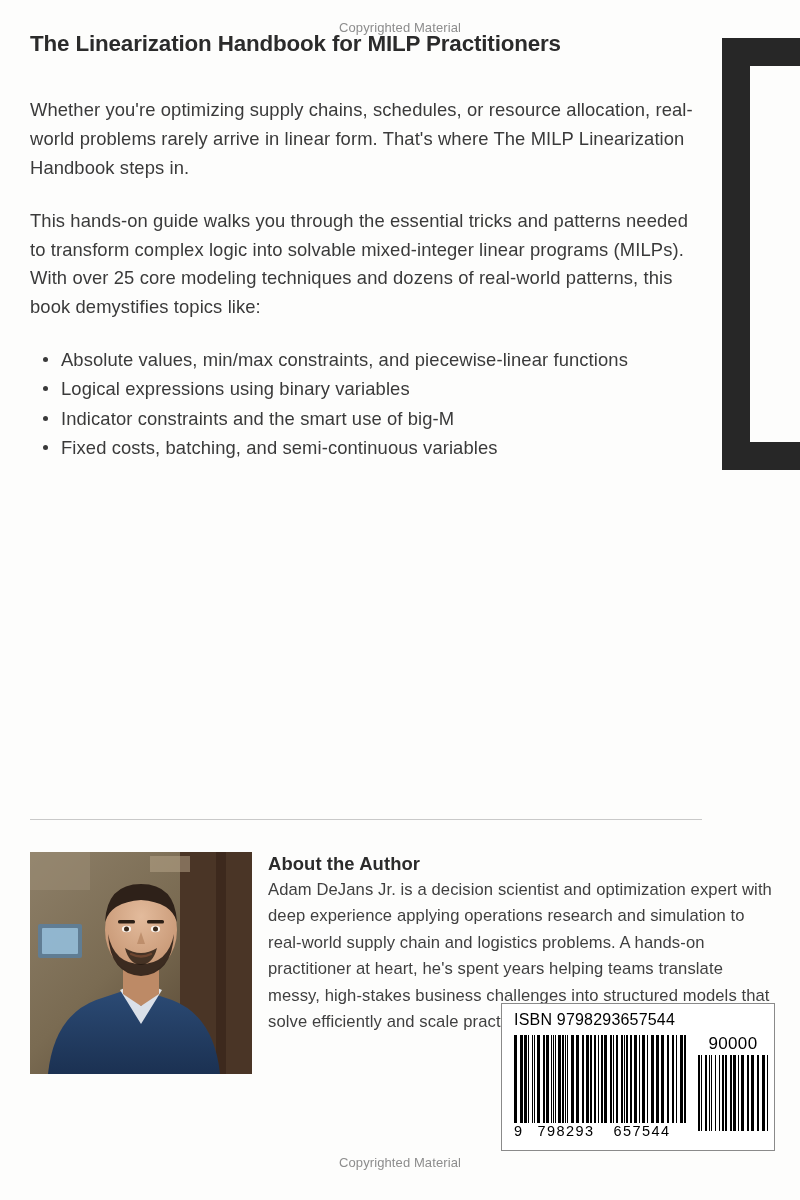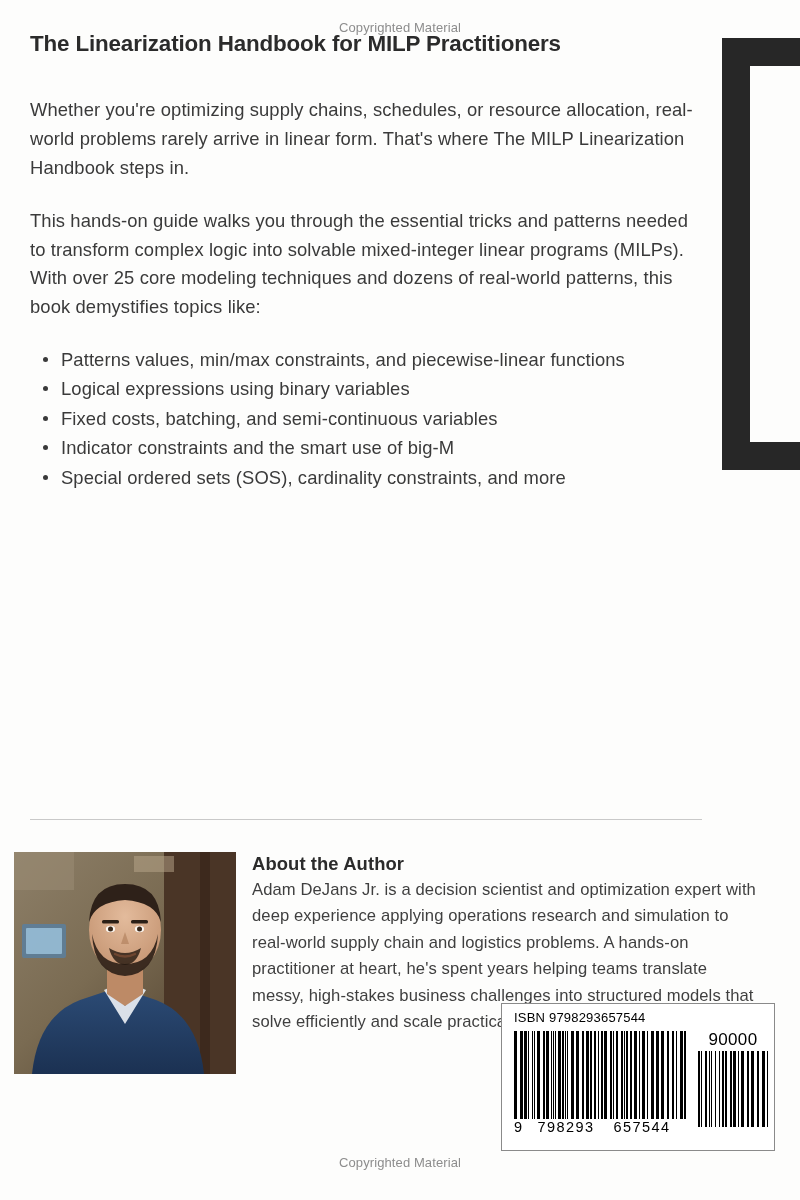--- a/index.html
+++ b/index.html
@@ -128,21 +128,21 @@
     left: 30px;
     top: 819px;
     width: 672px;
     height: 1px;
     background: #c9c9c9;
   }
 
   
   .author-section {
     position: absolute;
-    left: 14px;
+    left: 30px;
     top: 852px;
     width: 745px;
   }
 
   .author-photo {
     float: left;
     width: 222px;
     height: 222px;
     margin-right: 16px;
     position: relative;
@@ -172,21 +172,21 @@
     position: absolute;
     left: 501px;
     top: 1003px;
     width: 274px;
     height: 148px;
     background: #ffffff;
     border: 1px solid #8a8a8a;
     padding: 7px 10px 0 12px;
   }
   .isbn-label {
-    font-size: 13px;
+    font-size: 16px;
     color: #000;
     letter-spacing: 0.2px;
     line-height: 1.1;
   }
   .barcode-row {
     position: relative;
     margin-top: 6px;
     display: flex;
     align-items: flex-start;
   }
@@ -248,25 +248,24 @@
   <div class="content">
 
     <div class="title">The Linearization Handbook for MILP Practitioners</div>
 
 
     <p class="para p1">Whether you're optimizing supply chains, schedules, or resource allocation, real-world problems rarely arrive in linear form. That's where The MILP Linearization Handbook steps in.</p>
 
     <p class="para p2">This hands-on guide walks you through the essential tricks and patterns needed to transform complex logic into solvable mixed-integer linear programs (MILPs). With over 25 core modeling techniques and dozens of real-world patterns, this book demystifies topics like:</p>
 
     <ul class="bullets">
-      <li class="bullet">Patterns values, min/max constraints, and piecewise-linear functions</li>
+      <li class="bullet">Absolute values, min/max constraints, and piecewise-linear functions</li>
       <li class="bullet">Logical expressions using binary variables</li>
+      <li class="bullet">Indicator constraints and the smart use of big-M</li>
       <li class="bullet">Fixed costs, batching, and semi-continuous variables</li>
-      <li class="bullet">Indicator constraints and the smart use of big-M</li>
-      <li class="bullet">Special ordered sets (SOS), cardinality constraints, and more</li>
     </ul>
 
   </div>
 
   <div class="divider"></div>
 
   <div class="author-section">
 
     <div class="author-photo">
       <svg viewBox="0 0 222 222" xmlns="http://www.w3.org/2000/svg" aria-hidden="true">

